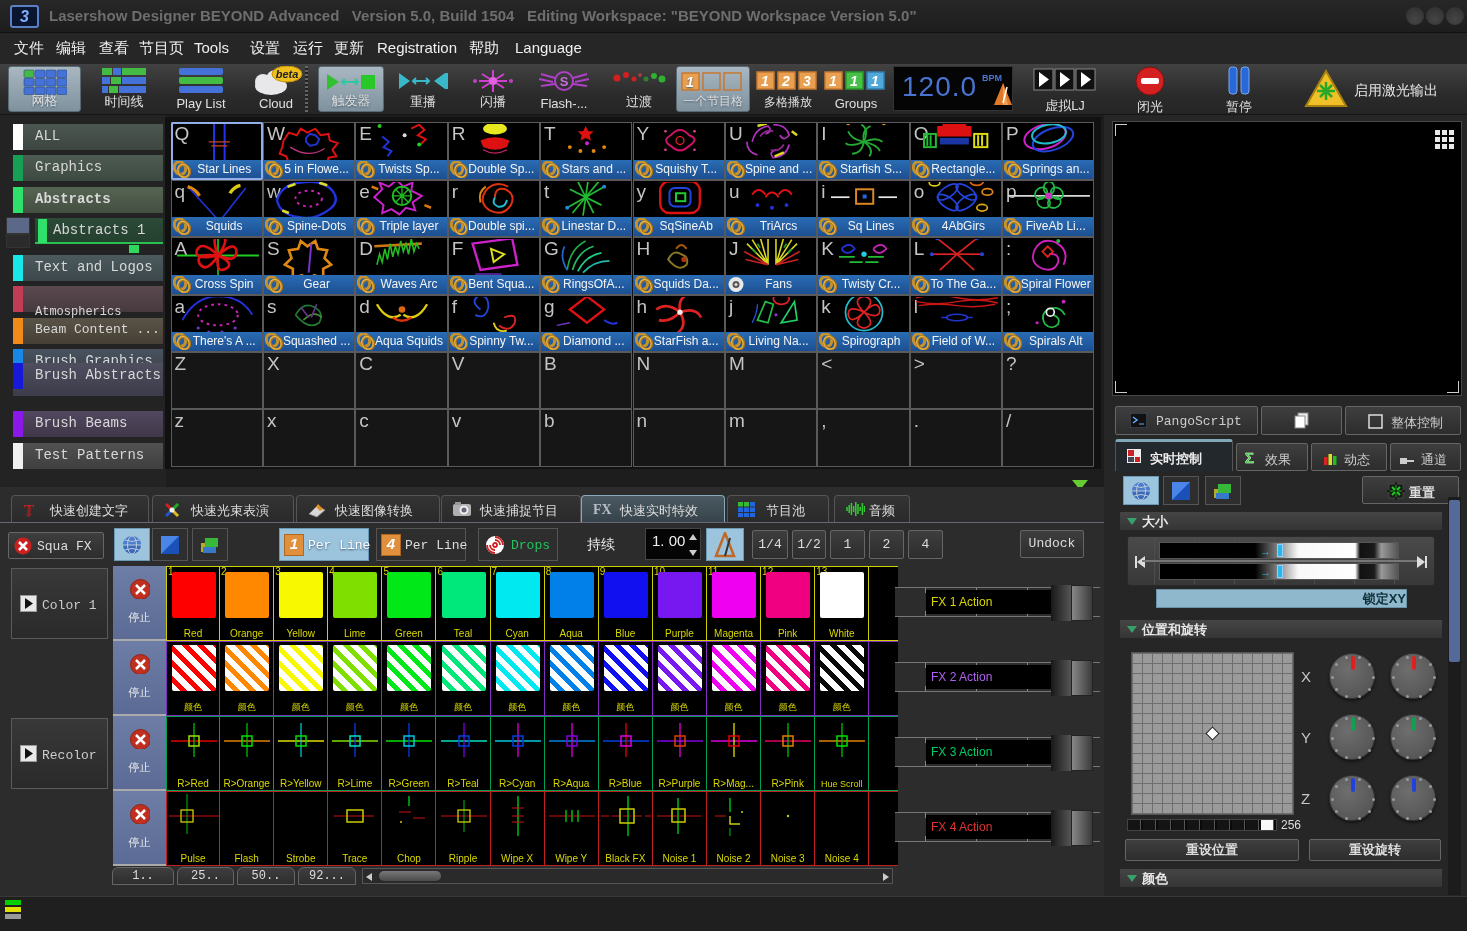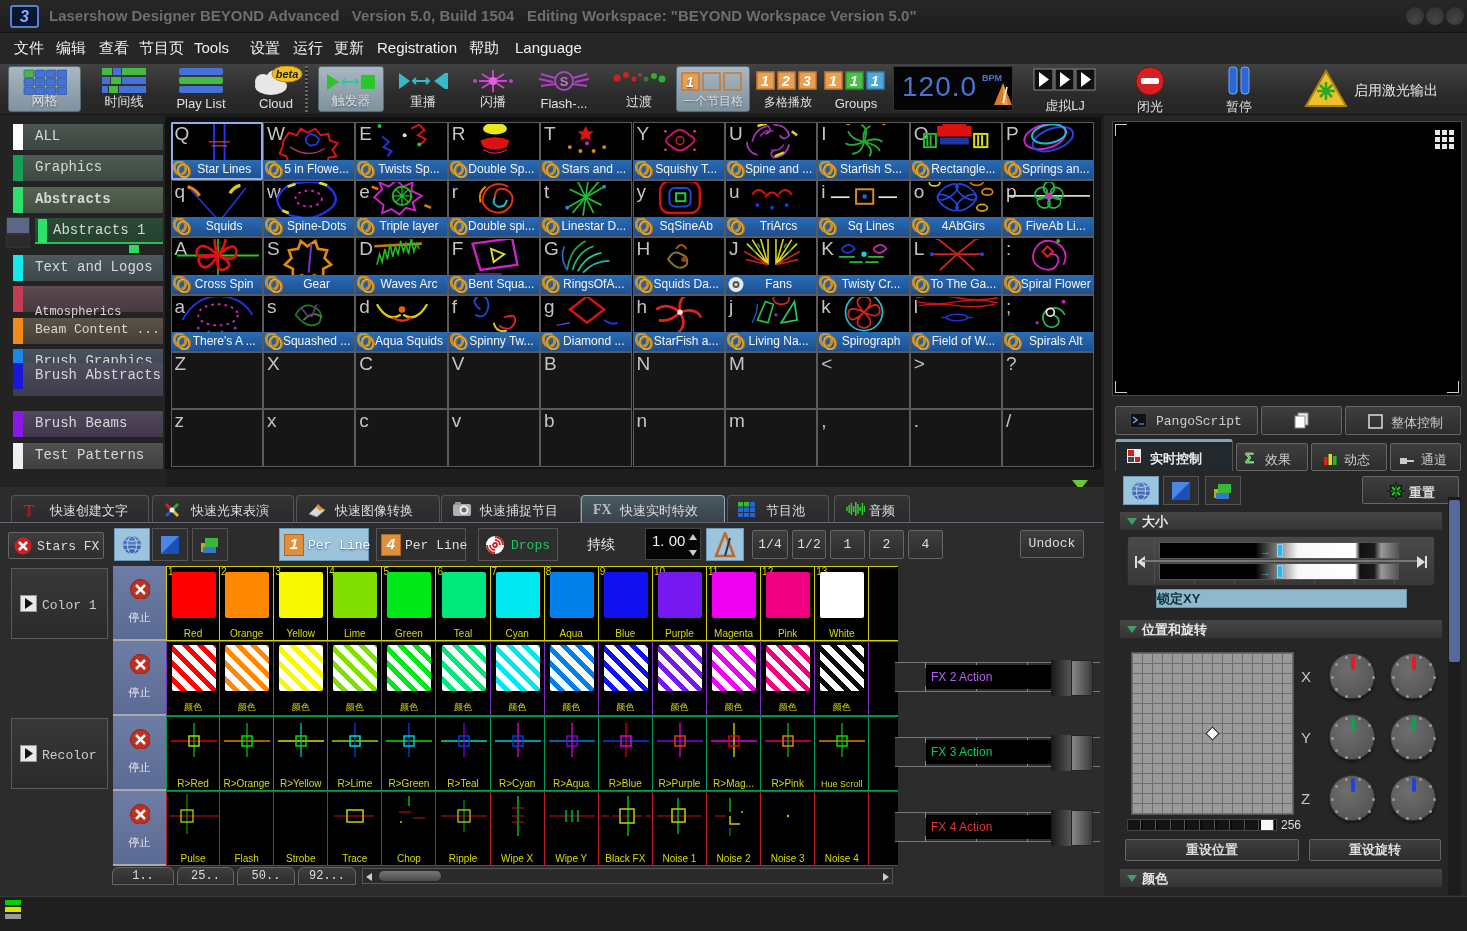--- a/index.html
+++ b/index.html
@@ -1164,21 +1164,21 @@
         </svg></span>
       <span class="a" style="left:34px;top:6px;white-space:nowrap">音频</span>
     </div>
   </div>
 <div class="a" style="left:0;top:522px;width:1104px;height:44px;background:#2c2c2c;border-top:1px solid #667">
     <div class="a sbtn" style="left:8px;top:9px;width:96px;height:27px">
       <svg class="a" style="left:5px;top:4px" width="18" height="18">
         <circle cx="9" cy="9" r="8.5" fill="#cc2020"></circle>
         <path d="M5 5 L13 13 M13 5 L5 13" stroke="#fff" stroke-width="2.5"></path>
       </svg>
-      <span class="a mono" style="left:28px;top:6px;font-size:13px;color:#ddd">Stars FX</span>
+      <span class="a mono" style="left:28px;top:6px;font-size:13px;color:#ddd">Squa FX</span>
     </div>
     <div class="a" style="left:114px;top:5px;width:36px;height:33px;background:#9cc4dc;border:1px solid #6a9ab8;text-align:center;padding-top:5px"><svg width="22" height="22" viewBox="0 0 22 22">
         <circle cx="11" cy="11" r="9" fill="#3a6ab8"></circle>
         <path d="M2 11 a9 9 0 0 1 18 0 Z" fill="#5a8ad8" opacity="0.6"></path>
         <ellipse cx="11" cy="11" rx="4.5" ry="9" fill="none" stroke="#bcd" stroke-width="1"></ellipse>
         <line x1="2" y1="11" x2="20" y2="11" stroke="#bcd"></line>
         <path d="M4 6 q7 3 14 0 M4 16 q7 -3 14 0" stroke="#bcd" fill="none"></path>
       </svg></div>
     <div class="a" style="left:152px;top:5px;width:36px;height:33px;background:#2e2e2e;border:1px solid #555;text-align:center;padding-top:6px"><svg width="20" height="20">
         <rect x="1" y="1" width="18" height="18" fill="#1a50b8"></rect>
@@ -1303,20 +1303,33 @@
       <div class="fxcell" style="left:595.1px;width:54.1px;border-right:1px solid #d0d000;">
         <div class="fxnum">12</div>
         <div class="a" style="left:5px;top:5px;width:44px;height:46px;background:#f00080;border-radius:2px"></div>
         <div class="fxname">Pink</div>
       </div>
       <div class="fxcell" style="left:649.2px;width:54.1px;border-right:1px solid #d0d000;">
         <div class="fxnum">13</div>
         <div class="a" style="left:5px;top:5px;width:44px;height:46px;background:#ffffff;border-radius:2px"></div>
         <div class="fxname">White</div>
       </div>
+    </div>
+    <div class="a" style="left:895px;top:21px;width:205px;height:30px;border-top:1px solid #777;border-bottom:1px solid #777;background:#2c2c2c">
+      <span class="a" style="left:30px;top:0;width:1px;height:5px;background:#888"></span>
+      <span class="a" style="left:30px;bottom:0;width:1px;height:5px;background:#888"></span>
+      <span class="a" style="left:81px;top:0;width:1px;height:5px;background:#888"></span>
+      <span class="a" style="left:81px;bottom:0;width:1px;height:5px;background:#888"></span>
+      <span class="a" style="left:132px;top:0;width:1px;height:5px;background:#888"></span>
+      <span class="a" style="left:132px;bottom:0;width:1px;height:5px;background:#888"></span>
+      <span class="a" style="left:183px;top:0;width:1px;height:5px;background:#888"></span>
+      <span class="a" style="left:183px;bottom:0;width:1px;height:5px;background:#888"></span>
+      <div class="a" style="left:31px;top:2px;width:125px;height:24px;background:#000;color:#d8d800;font-size:12px;line-height:24px;padding-left:5px">FX 1 Action</div>
+      <div class="a" style="left:156px;top:-3px;width:20px;height:36px;background:linear-gradient(90deg,#181818,#555)"></div>
+      <div class="a" style="left:176px;top:-3px;width:22px;height:36px;background:linear-gradient(90deg,#888,#3a3a3a);border:1px solid #222"></div>
     </div>
   </div>
 <div class="a" style="left:0;top:641px;width:1104px;height:75px">
     <div class="stopc" style="top:0px;height:75px">
       <svg class="a" style="left:17px;top:13px" width="20" height="20">
         <circle cx="10.5" cy="10.5" r="10" fill="#c03020"></circle>
         <circle cx="10.5" cy="10.5" r="10" fill="none" stroke="#902010"></circle>
         <path d="M6 6 L15 15 M15 6 L6 15" stroke="#fff" stroke-width="2.5"></path>
       </svg>
       <div class="a" style="left:0;top:44px;width:100%;text-align:center;color:#eee;font-size:11px">停止</div>
@@ -1797,21 +1810,21 @@
     </svg>
 <div class="a" style="left:31px;top:5px;width:240px;height:17px;background:linear-gradient(90deg,#000 0%,#000 40%,#f8f8f8 58%,#fff 82%,#111 84%,#1a1a1a 90%,#999 93%,#555 100%);border:1px solid #555">
  <span class="a" style="left:100px;top:2px;color:#28b8e8;font-size:11px;font-weight:bold">→</span>
       <span class="a" style="left:117px;top:1px;width:6px;height:13px;background:#28b8e8;border:1px solid #9cf"></span>
     </div>
 <div class="a" style="left:31px;top:26px;width:240px;height:17px;background:linear-gradient(90deg,#000 0%,#000 40%,#f8f8f8 58%,#fff 82%,#111 84%,#1a1a1a 90%,#999 93%,#555 100%);border:1px solid #555">
  <span class="a" style="left:100px;top:2px;color:#28b8e8;font-size:11px;font-weight:bold">→</span>
       <span class="a" style="left:117px;top:1px;width:6px;height:13px;background:#28b8e8;border:1px solid #9cf"></span>
     </div>
 </div>
-<div class="a" style="left:1156px;top:589px;width:251px;height:19px;background:#8fb8cc;border:1px solid #6a93a8;color:#10303a;font-size:13px;font-weight:bold;text-align:left;line-height:18px">锁定XY</div>
+<div class="a" style="left:1156px;top:589px;width:251px;height:19px;background:#8fb8cc;border:1px solid #6a93a8;color:#10303a;font-size:13px;font-weight:bold;text-align:right;line-height:18px">锁定XY</div>
 <div class="hdr" style="top:620px"><svg width="12" height="10" style="margin:4px 4px 0 6px">
       <path d="M1 2 L11 2 L6 9 Z" fill="#3aa06a"></path>
     </svg>位置和旋转</div>
 <div class="a" style="left:1131px;top:652px;width:163px;height:163px;background:#9a9a9a;border:1px solid #555"><svg width="161" height="161">
       <line x1="0.5" y1="0" x2="0.5" y2="161" stroke="#6e6e6e" stroke-width="1"></line>
       <line x1="0" y1="0.5" x2="161" y2="0.5" stroke="#6e6e6e" stroke-width="1"></line>
       <line x1="10.5" y1="0" x2="10.5" y2="161" stroke="#6e6e6e" stroke-width="1"></line>
       <line x1="0" y1="10.5" x2="161" y2="10.5" stroke="#6e6e6e" stroke-width="1"></line>
       <line x1="20.5" y1="0" x2="20.5" y2="161" stroke="#6e6e6e" stroke-width="1"></line>
       <line x1="0" y1="20.5" x2="161" y2="20.5" stroke="#6e6e6e" stroke-width="1"></line>

